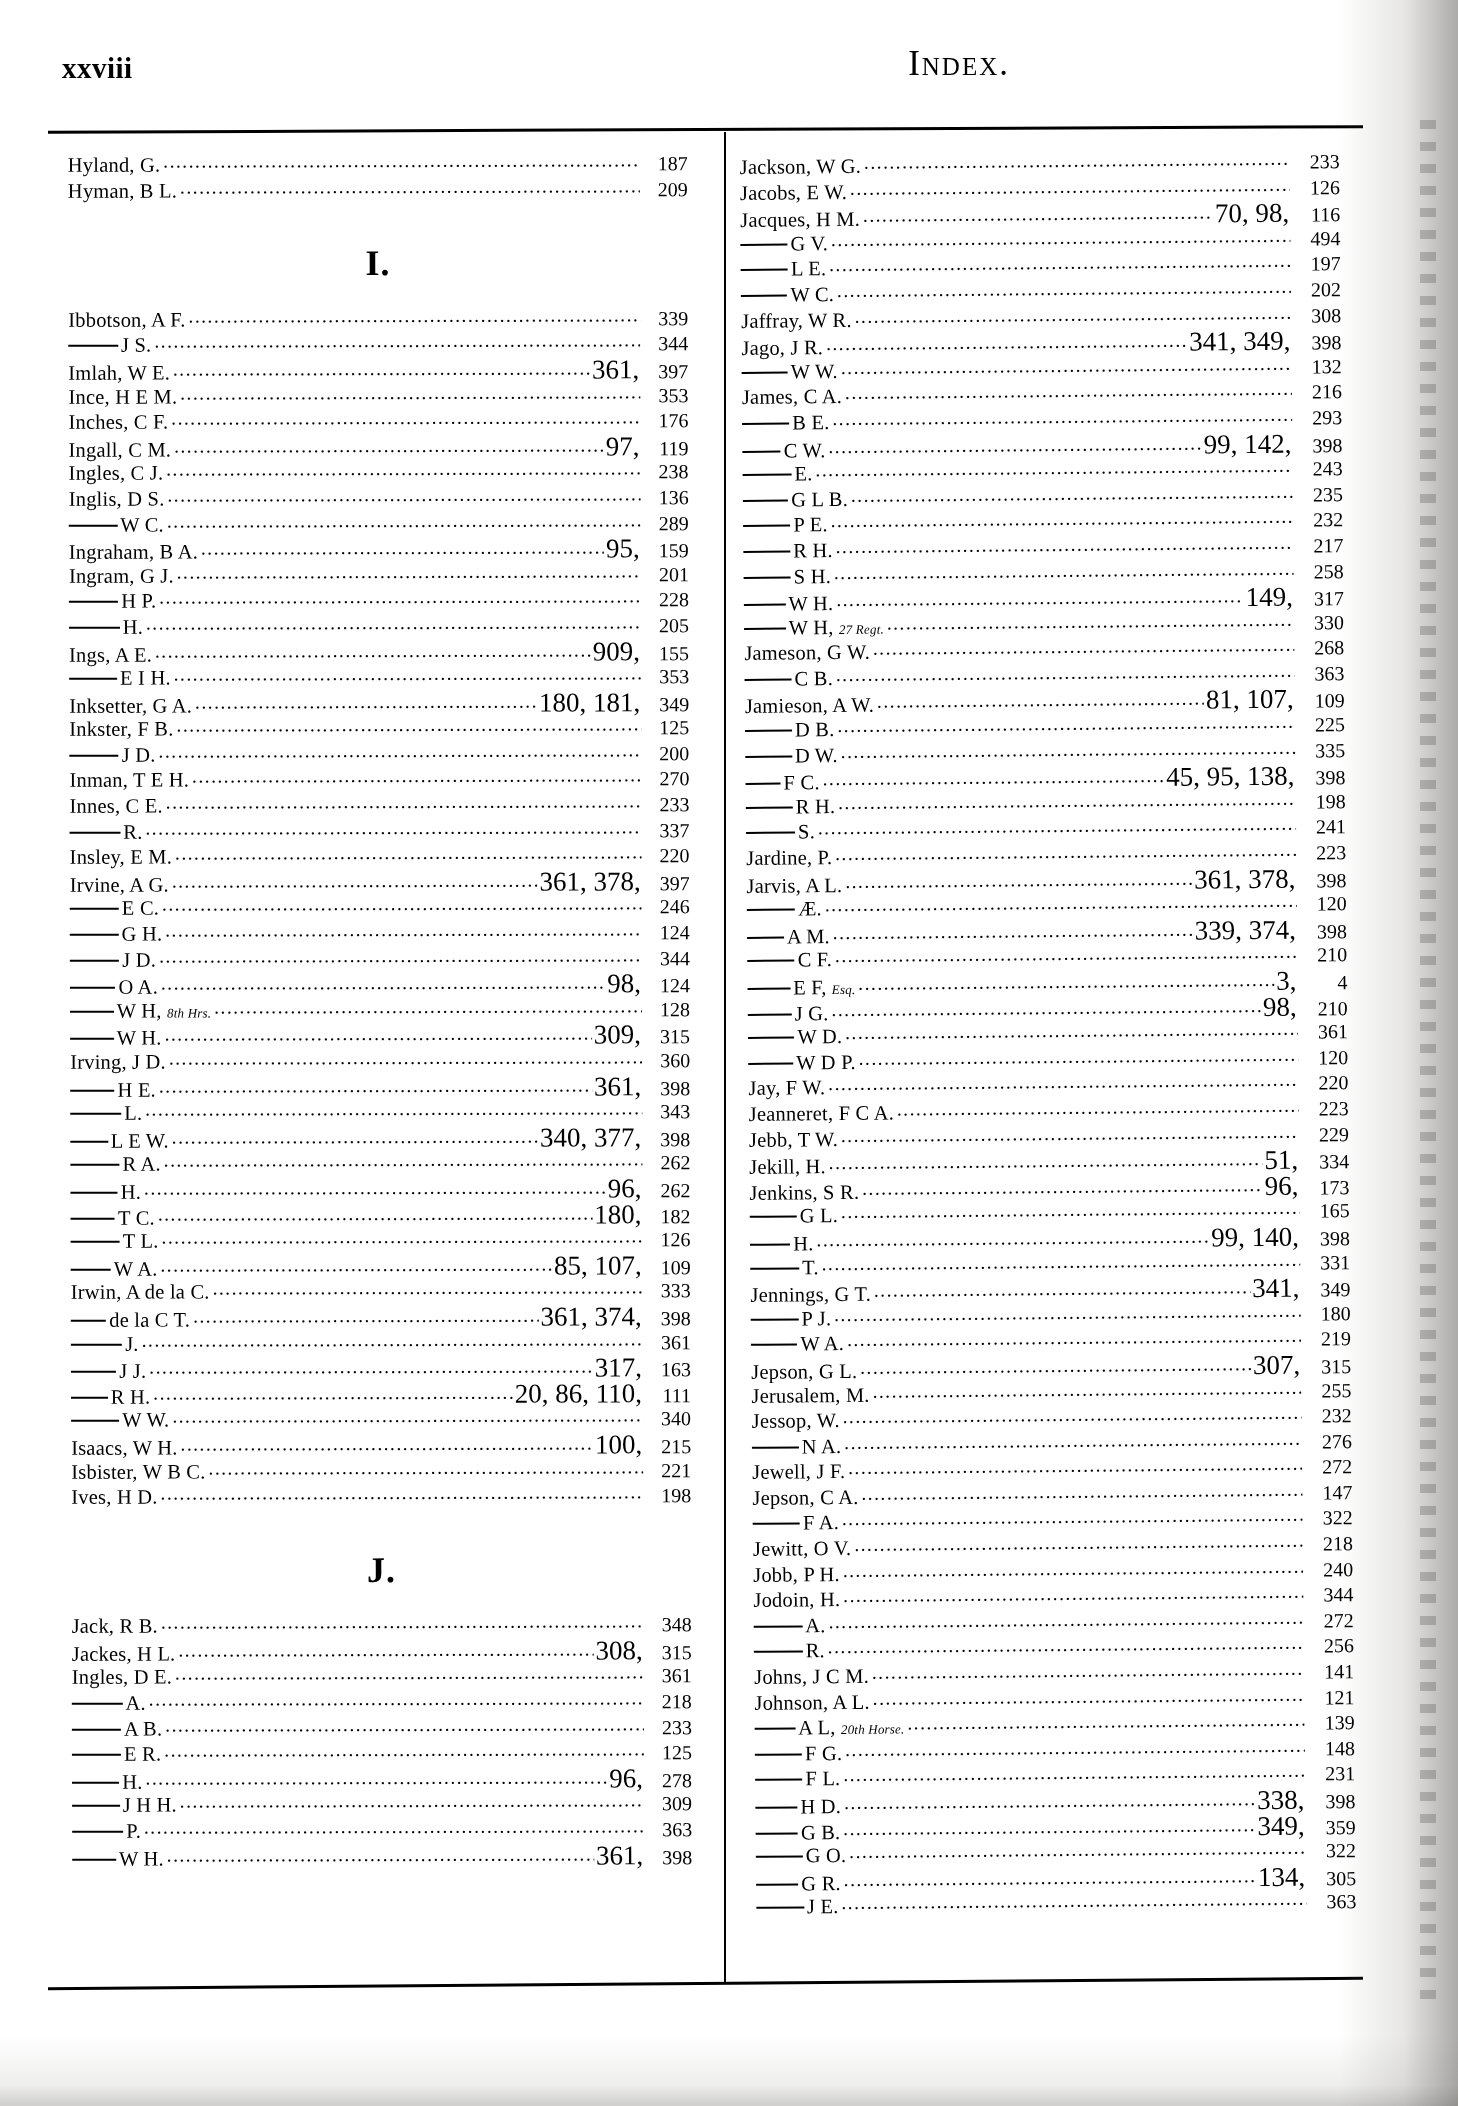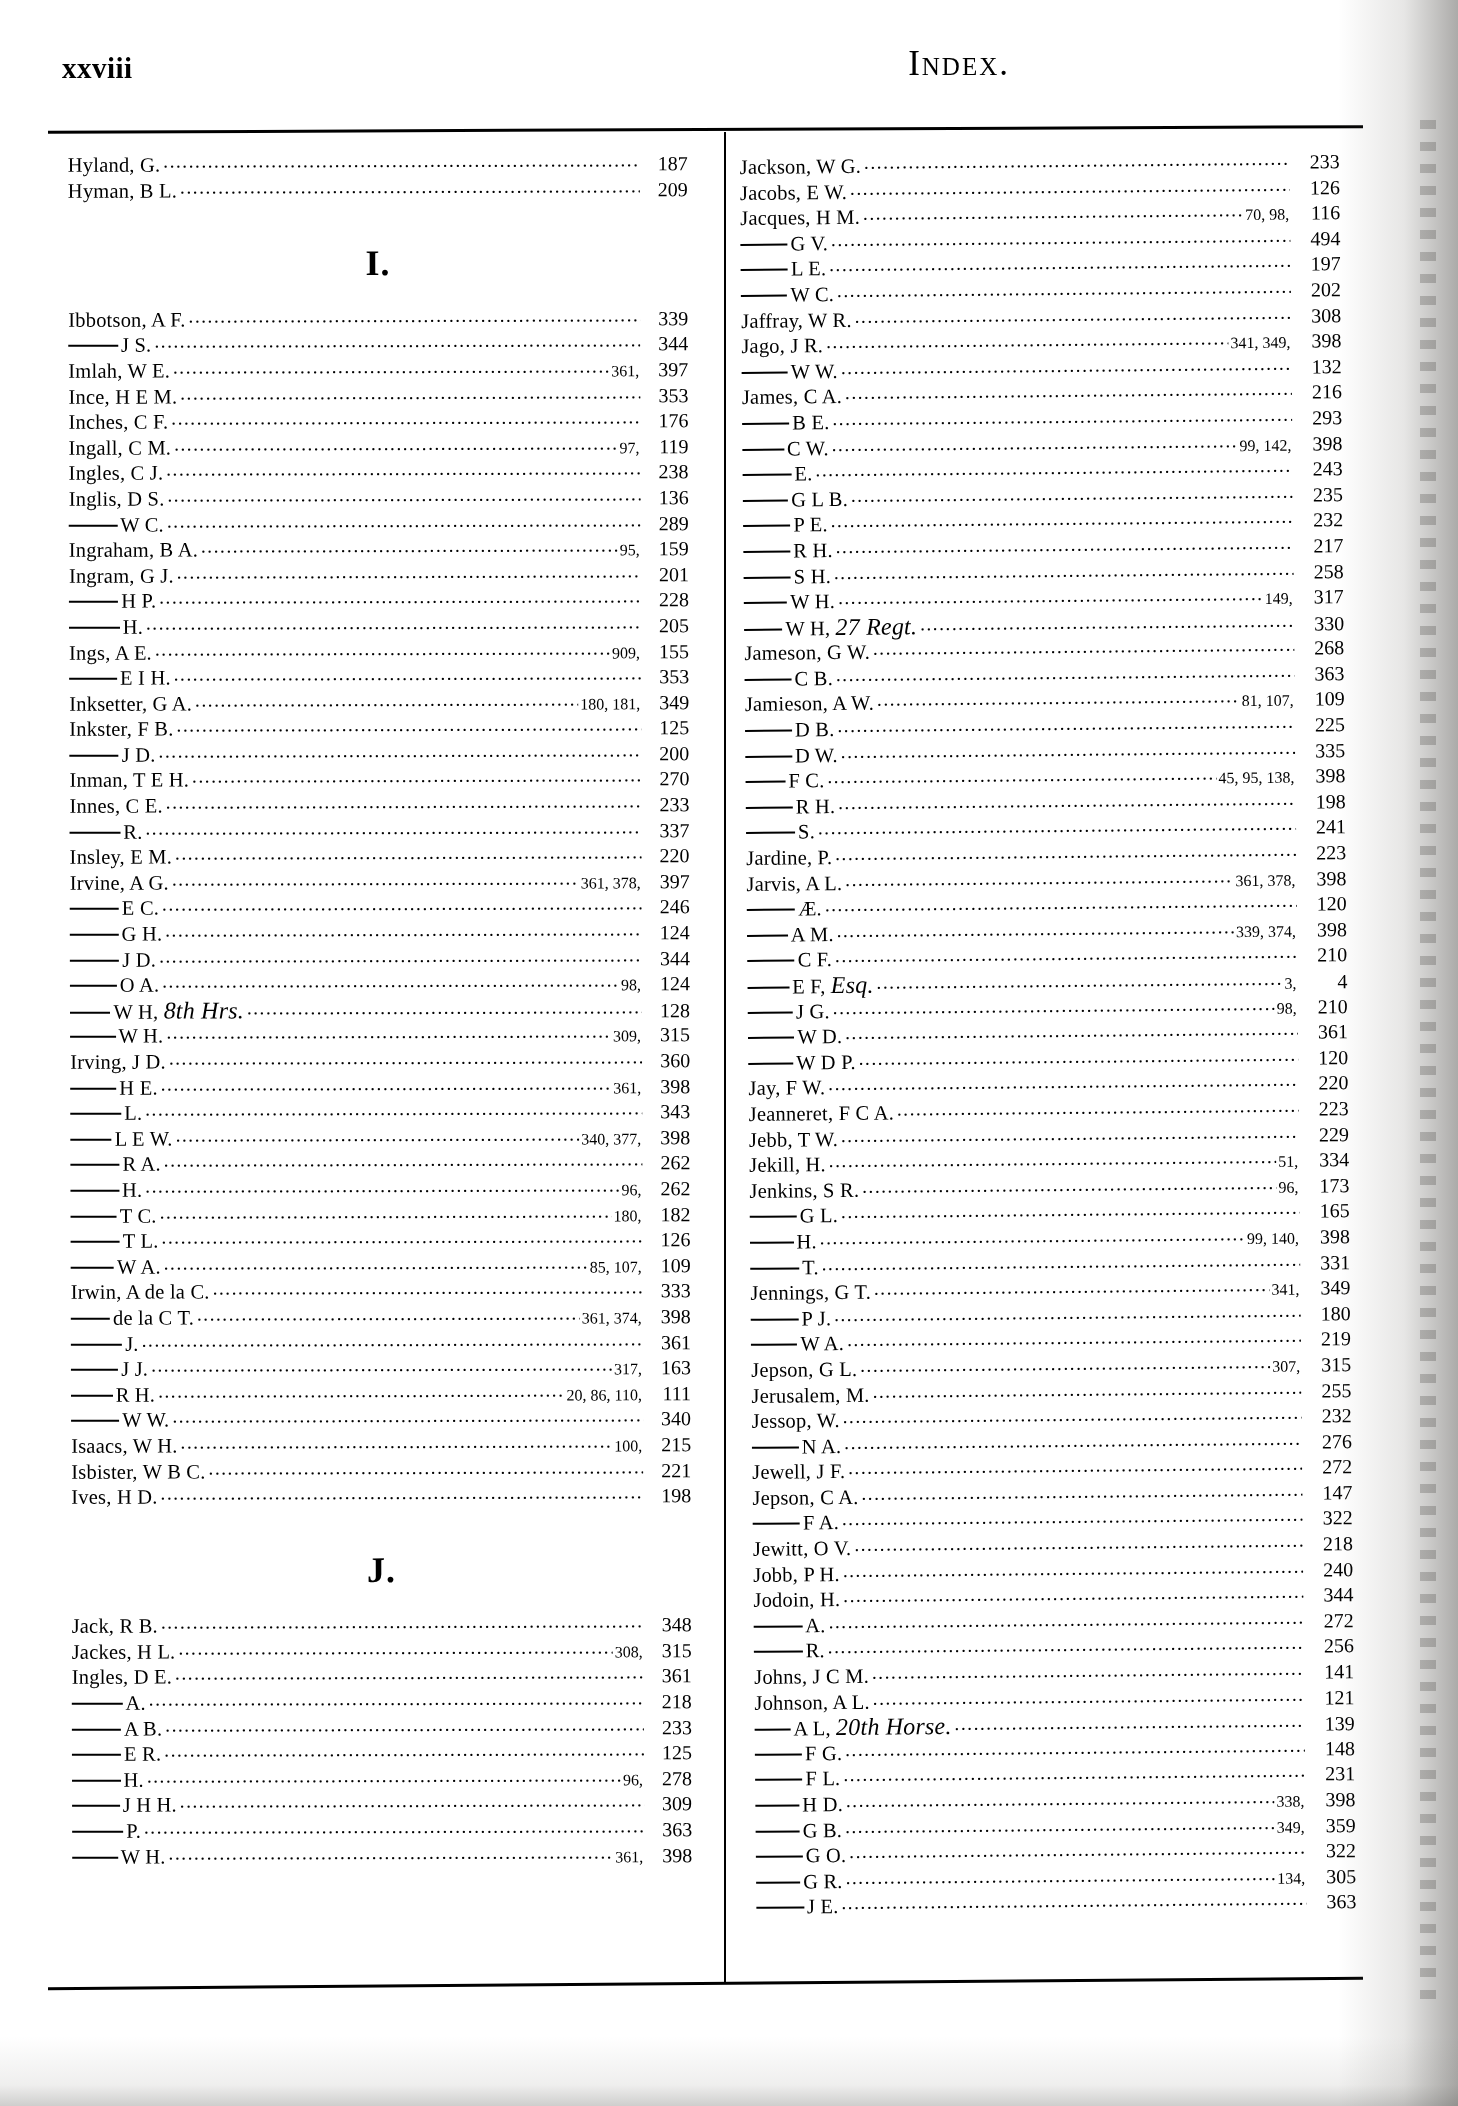--- a/index.html
+++ b/index.html
@@ -144,32 +144,32 @@
     top: -4px;
     color: #000;
     letter-spacing: 1.6px;
     font-size: 19px;
   }
   .leader::before {
     content: "........................................................................................................................";
     white-space: nowrap;
   }
   .refs {
-    font-size: 16px;
+    font-size: 27px;
     padding-right: 3px;
   }
   .pg {
     font-size: 20px;
     text-align: right;
     min-width: 42px;
     padding-left: 4px;
   }
   
   .col-right .pg { min-width: 44px; }
-  .ital { font-style: italic; font-size: 24px; }
+  .ital { font-style: italic; font-size: 13px; }
 
   
   .col-left { transform: rotate(-0.15deg); }
   .col-right { transform: rotate(-0.55deg); }
 </style>
 </head>
 <body>
 
 <div class="page">
 

